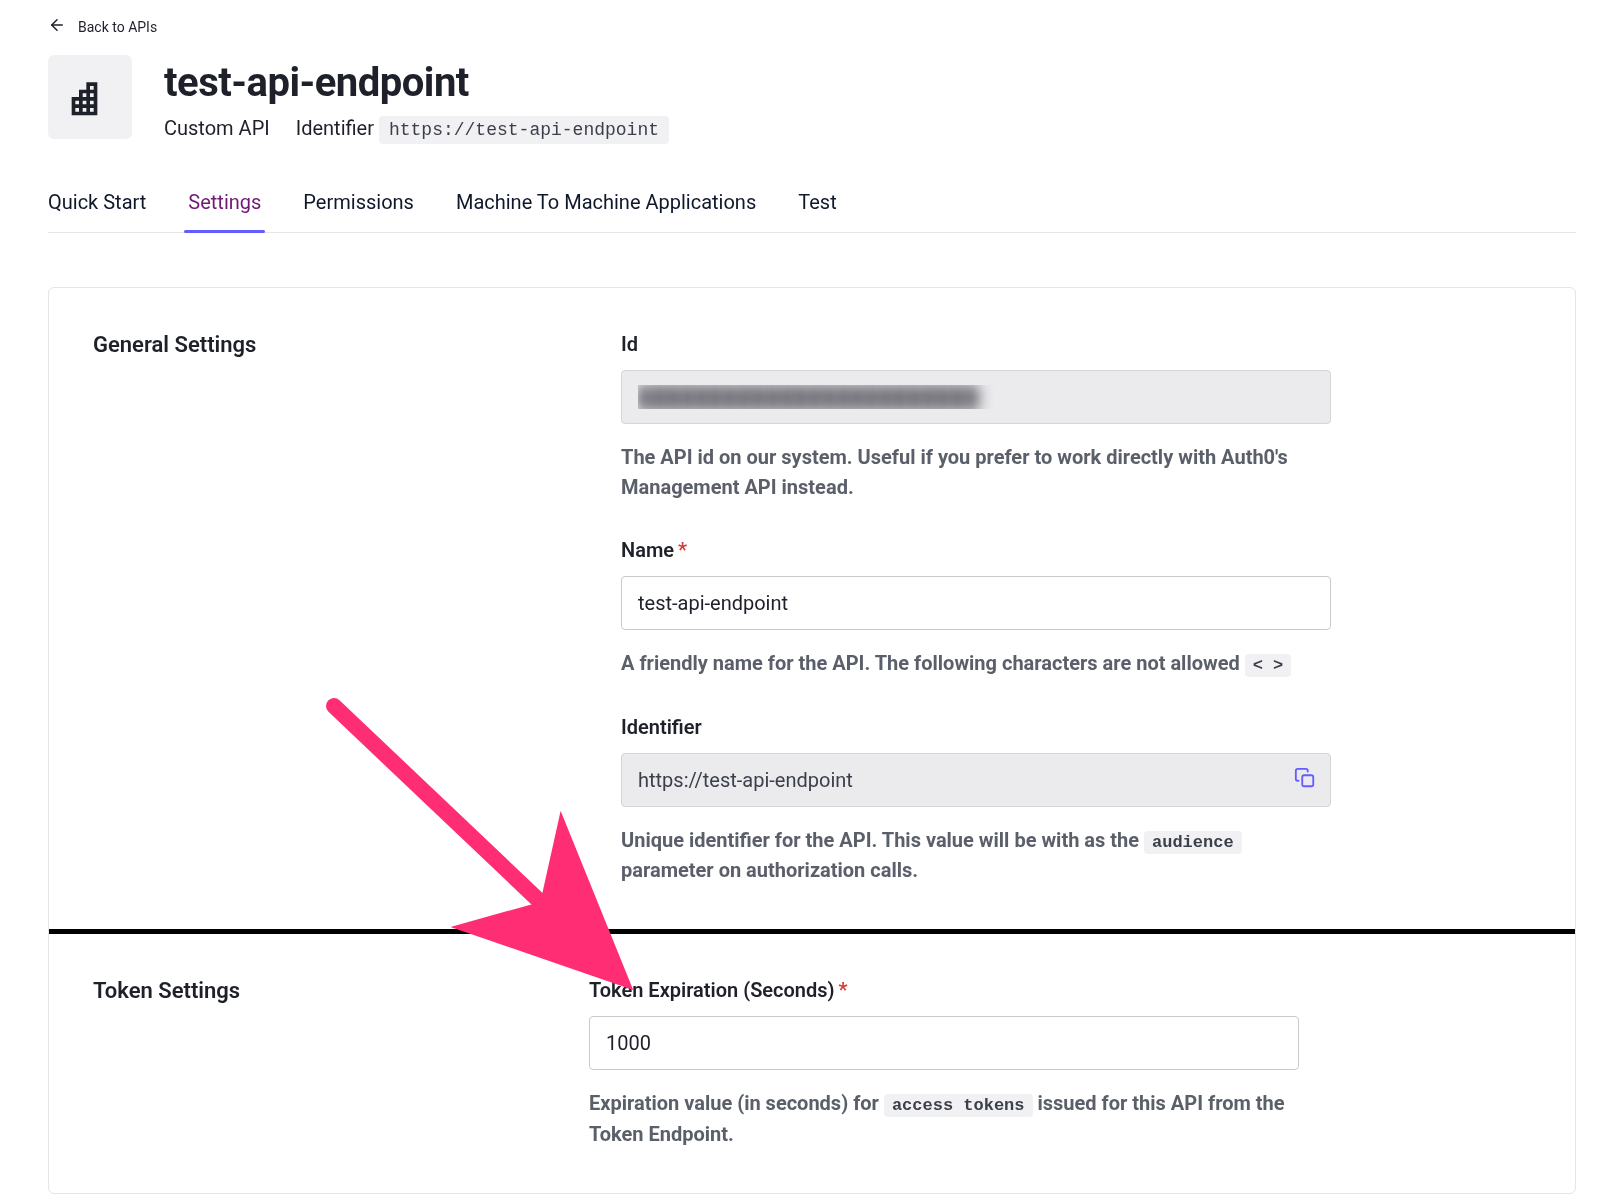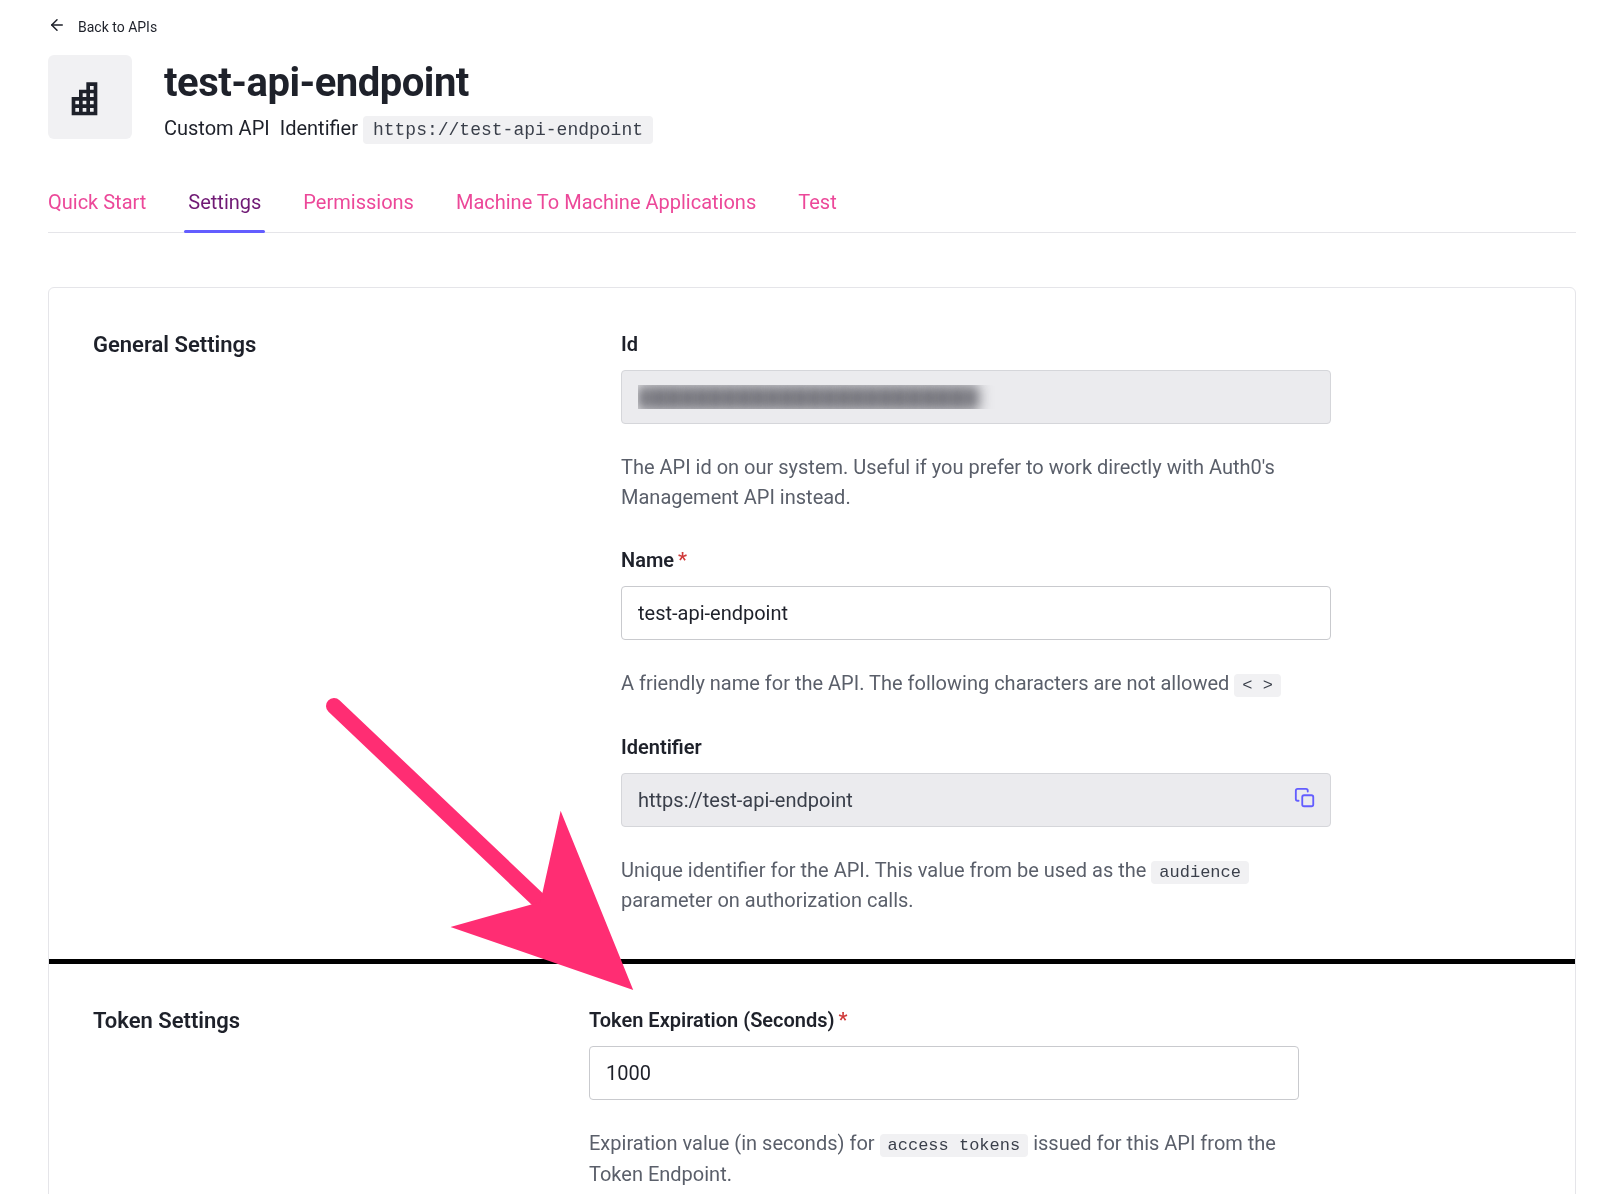--- a/index.html
+++ b/index.html
@@ -39,42 +39,42 @@
   }
   .api-icon-box svg { width: 44px; height: 44px; stroke: #1e212a; fill: none; stroke-width: 2; }
   .header-text { padding-top: 4px; }
   .api-title {
     font-size: 40px;
     font-weight: 700;
     letter-spacing: -0.5px;
     margin-bottom: 10px;
   }
   .api-subline {
-    display: flex; align-items: center; gap: 10px;
+    display: flex; align-items: center; gap: 26px;
     font-size: 20px;
     color: #1e212a;
   }
   .id-chip {
     background: #f1f1f3;
     border-radius: 4px;
     padding: 4px 10px;
     font-family: "SFMono-Regular", Consolas, "Liberation Mono", Menlo, monospace;
     font-size: 18px;
     color: #3a3f4a;
   }
   .id-chip-prefix { color:#1e212a; font-size:20px; }
   .tabs {
     display: flex;
     gap: 42px;
     border-bottom: 1px solid #e5e5e9;
     font-size: 20px;
   }
   .tab {
     padding: 10px 0 18px 0;
-    color: #ec4899;
+    color: #0f172a;
     cursor: pointer;
     position: relative;
   }
   .tab.active {
     color: #701a75;
   }
   .tab.active::after {
     content: "";
     position: absolute;
     left: -4px; right: -4px; bottom: -1px;
@@ -134,24 +134,25 @@
     position: absolute;
     right: 12px; top: 50%; transform: translateY(-50%);
     width: 28px; height: 28px;
     display: flex; align-items: center; justify-content: center;
     cursor: pointer;
     color: #635dff;
     background: transparent; border: none;
   }
   .copy-btn svg { width: 22px; height: 22px; stroke: #635dff; fill: none; stroke-width: 2; }
   .help {
-    margin-top: 28px;
+    margin-top: 18px;
     font-size: 20px;
     color: #5a5f6a;
     line-height: 1.5;
+    font-weight: bold;
   }
   .code-chip {
     background: #f1f1f3;
     border-radius: 4px;
     padding: 2px 8px;
     font-family: "SFMono-Regular", Consolas, "Liberation Mono", Menlo, monospace;
     font-size: 17px;
     color: #3a3f4a;
   }
   
@@ -233,21 +234,21 @@
             <button class="copy-btn">
               <span>
                 <svg viewBox="0 0 24 24" stroke-linecap="round" stroke-linejoin="round">
                     <rect x="9" y="9" width="12" height="12" rx="2"></rect>
                     <path d="M5 15 H4 a2 2 0 0 1 -2 -2 V4 a2 2 0 0 1 2 -2 h9 a2 2 0 0 1 2 2 v1"></path>
                   </svg>
               </span>
             </button>
           </div>
           <div class="help">
-            <span>Unique identifier for the API. This value from be used as the </span>
+            <span>Unique identifier for the API. This value will be with as the </span>
             <span class="code-chip">audience</span>
             <span> parameter on authorization calls.</span>
           </div>
         </div>
 
       </div>
     </div>
 
     <div class="section">
       <div class="section-title">Token Settings</div>

